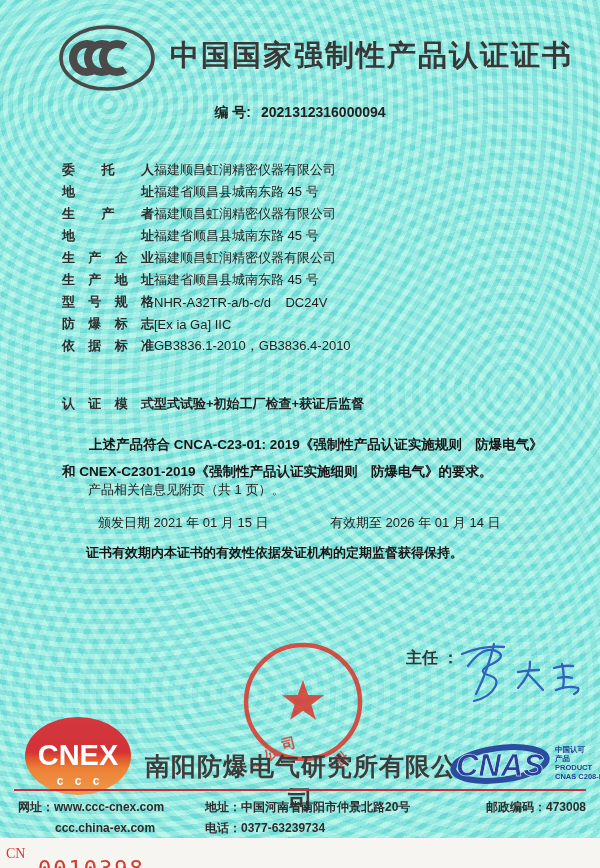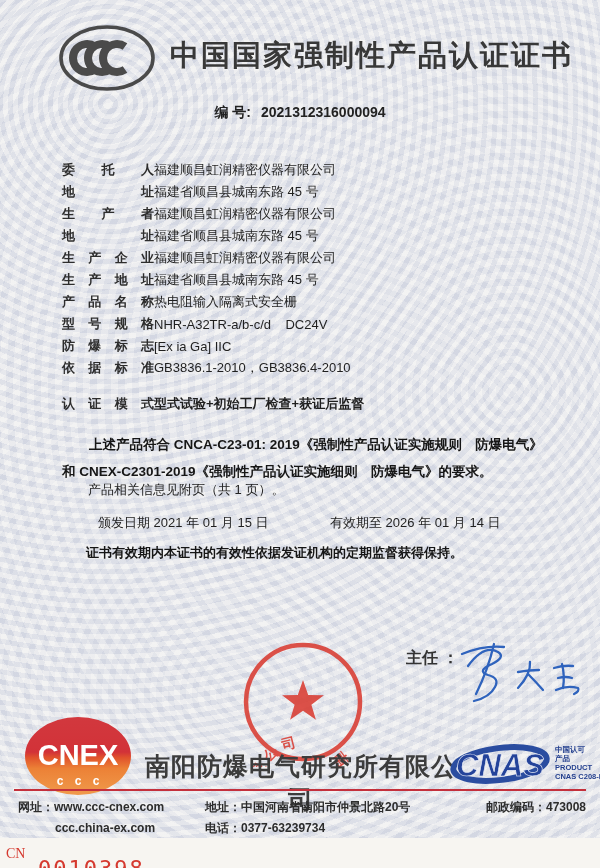--- a/index.html
+++ b/index.html
@@ -1,18 +1,18 @@
 <!DOCTYPE html>
 <html><head>
 <meta charset="utf-8">
 <style>
   html,body{margin:0;padding:0;background:#9aa0ad;}
   .page{
     position:relative;width:600px;height:868px;margin:0 auto;overflow:hidden;
-    background-color:#e5e5e5;
+    background-color:#5eead4;
     font-family:"Liberation Sans","DejaVu Sans",sans-serif;
     color:#2b2b2b;
   }
   .page::before{
     content:"";position:absolute;inset:0;pointer-events:none;
     background-image:
       repeating-radial-gradient(circle at 18% 12%, rgba(255,255,255,.28) 0 5px, rgba(158,173,219,.10) 5px 10px),
       repeating-radial-gradient(circle at 85% 45%, rgba(255,255,255,.22) 0 7px, rgba(158,173,219,.09) 7px 14px),
       repeating-radial-gradient(circle at 40% 80%, rgba(255,255,255,.20) 0 6px, rgba(158,173,219,.08) 6px 12px);
   }
@@ -97,24 +97,20 @@
       <span class="flabel">地 址</span>
       <span class="fvalue">福建省顺昌县城南东路 45 号</span>
     </div>
     <div class="frow">
       <span class="flabel">生 产 企 业</span>
       <span class="fvalue">福建顺昌虹润精密仪器有限公司</span>
     </div>
     <div class="frow">
       <span class="flabel">生 产 地 址</span>
       <span class="fvalue">福建省顺昌县城南东路 45 号</span>
-    </div>
-    <div class="frow">
-      <span class="flabel">产 品 名 称</span>
-      <span class="fvalue">热电阻输入隔离式安全栅</span>
     </div>
     <div class="frow">
       <span class="flabel">型 号 规 格</span>
       <span class="fvalue">NHR-A32TR-a/b-c/d    DC24V</span>
     </div>
     <div class="frow">
       <span class="flabel">防 爆 标 志</span>
       <span class="fvalue">[Ex ia Ga] IIC</span>
     </div>
     <div class="frow">

